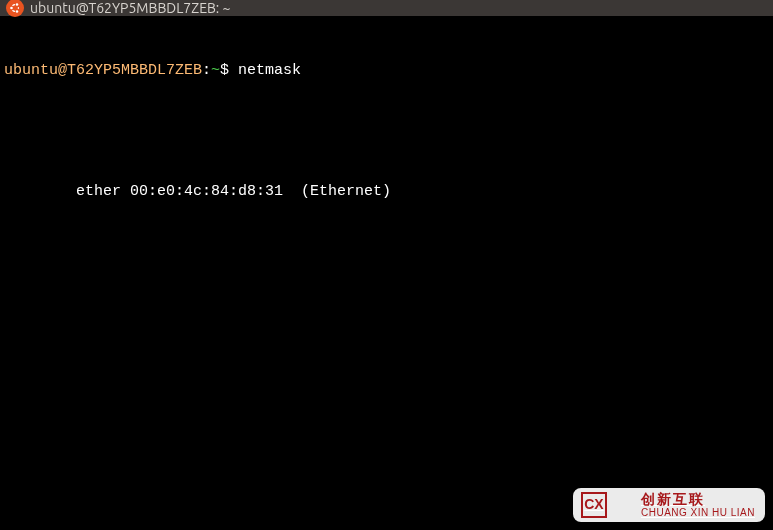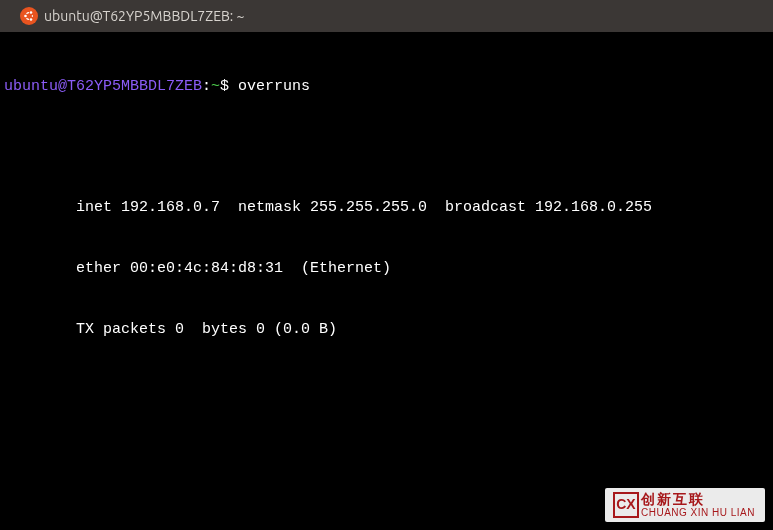--- a/index.html
+++ b/index.html
@@ -8,96 +8,95 @@
     height: 530px;
     background: #000;
     font-family: "Courier New", "Consolas", monospace;
     font-size: 15px;
     line-height: 1.35;
     color: #fff;
     overflow: hidden;
     position: relative;
   }
   .titlebar {
-    height: 32px;
+    height: 16px;
     background: #3b3735;
     display: flex;
     align-items: center;
-    padding: 0 20px;
+    padding: 0 6px;
     gap: 6px;
     color: #d8d4cf;
     font-family: "Segoe UI", "Ubuntu", sans-serif;
     font-size: 14px;
   }
   .titlebar .ubuntu-logo {
     width: 18px; height: 18px;
     border-radius: 50%;
     background: #e95420;
     display: flex; align-items: center; justify-content: center;
   }
   .titlebar .ubuntu-logo svg { width: 12px; height: 12px; }
   .term {
     padding: 4px 4px 0 4px;
     white-space: pre;
   }
-  .prompt-user { color: #8b5cf6; }
+  .prompt-user { color: #fdba74; }
   .prompt-sep  { color: #fff; }
   .prompt-path { color: #4fd24f; }
   .cmd { color: #fff; }
   .iface-block { margin-bottom: 4px; }
   .line { white-space: pre; }
   .indent { padding-left: 8ch; }
   .watermark {
     position: absolute;
     right: 8px;
     bottom: 8px;
     background: rgba(255,255,255,0.92);
     padding: 4px 10px 4px 8px;
     display: flex;
     align-items: center;
-    gap: 2px;
+    gap: 18px;
     font-family: "Microsoft YaHei", sans-serif;
-    border-radius: 2px;
+    border-radius: 8px;
     box-shadow: 0 0 4px rgba(0,0,0,0.2);
+    text-decoration: underline;
   }
   .watermark .logo {
     width: 26px; height: 26px;
     border: 2px solid #a7181b;
     color: #a7181b;
     font-weight: bold;
     font-size: 14px;
     display: flex; align-items: center; justify-content: center;
     font-family: Arial, sans-serif;
   }
-  .watermark .txt { line-height: 1.1; }
+  .watermark .txt { line-height: 1.1; margin-left: 16px; }
   .watermark .t-main { color: #a7181b; font-size: 14px; font-weight: 600; letter-spacing: 2px; }
   .watermark .t-sub  { color: #a7181b; font-size: 10px; letter-spacing: 0.5px; }
 </style>
 </head>
 <body>
 
 <div class="titlebar">
   <span class="ubuntu-logo">
     <svg viewBox="0 0 24 24" fill="#fff">
         <circle cx="5" cy="12" r="2.6"></circle>
         <circle cx="16" cy="5" r="2.6"></circle>
         <circle cx="16" cy="19" r="2.6"></circle>
         <path d="M12 4a8 8 0 0 0-5.9 2.6l1.8 1.8A5.5 5.5 0 0 1 12 6.5v-2.5zM12 20a8 8 0 0 1-5.9-2.6l1.8-1.8A5.5 5.5 0 0 0 12 17.5V20zM19.9 10.2l-2.5.6a5.5 5.5 0 0 1 0 2.4l2.5.6a8 8 0 0 0 0-3.6z"></path>
       </svg>
   </span>
   <span>ubuntu@T62YP5MBBDL7ZEB: ~</span>
 </div>
 
 <div class="term">
-  <div class="line"><span class="prompt-user">ubuntu@T62YP5MBBDL7ZEB</span><span class="prompt-sep">:</span><span class="prompt-path">~</span><span class="prompt-sep">$ </span><span class="cmd">overruns</span></div>
+  <div class="line"><span class="prompt-user">ubuntu@T62YP5MBBDL7ZEB</span><span class="prompt-sep">:</span><span class="prompt-path">~</span><span class="prompt-sep">$ </span><span class="cmd">netmask</span></div>
 
   <div class="iface-block">
-    <div class="line indent">inet 192.168.0.7  netmask 255.255.255.0  broadcast 192.168.0.255</div>
     <div class="line indent">ether 00:e0:4c:84:d8:31  (Ethernet)</div>
-    <div class="line indent">TX packets 0  bytes 0 (0.0 B)</div>
     
   </div>
   
 
   
   
 
   
 </div>
 

